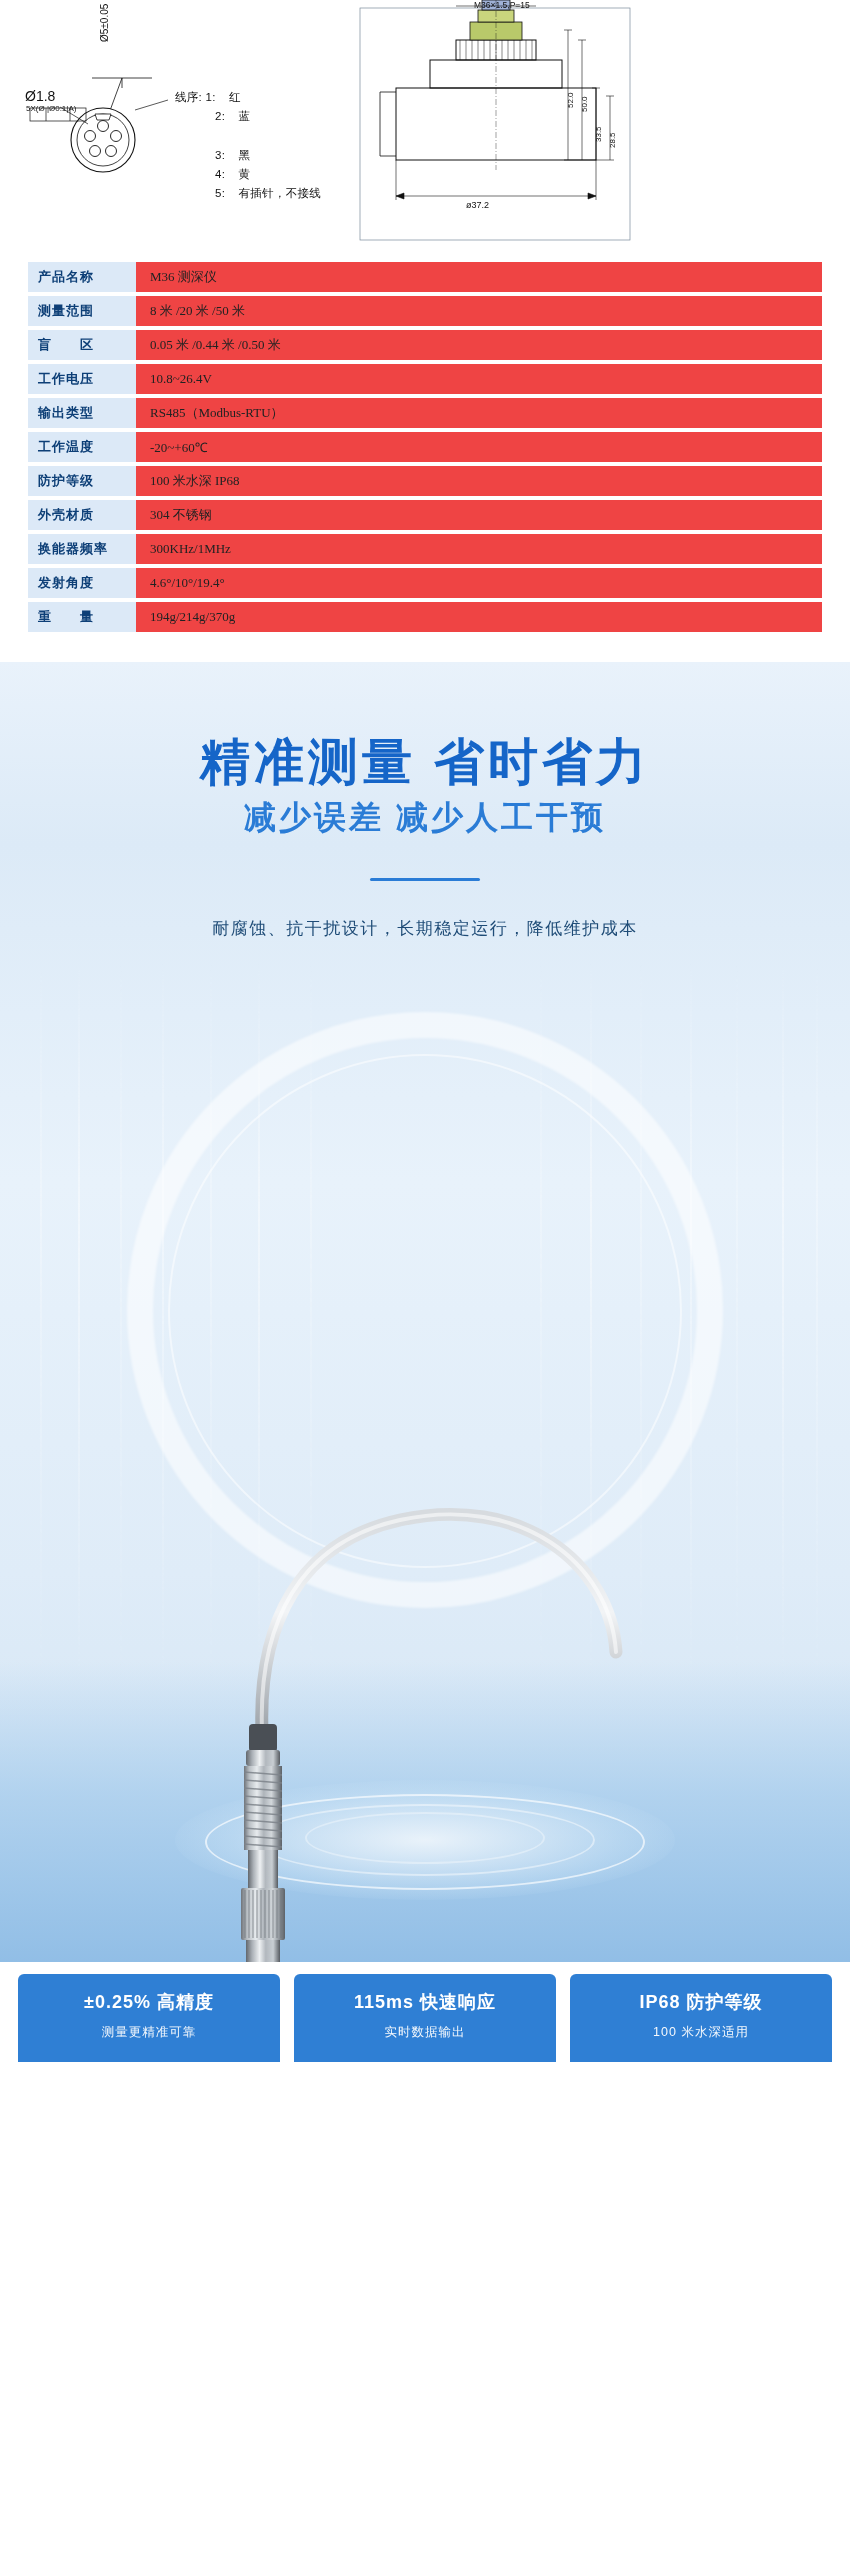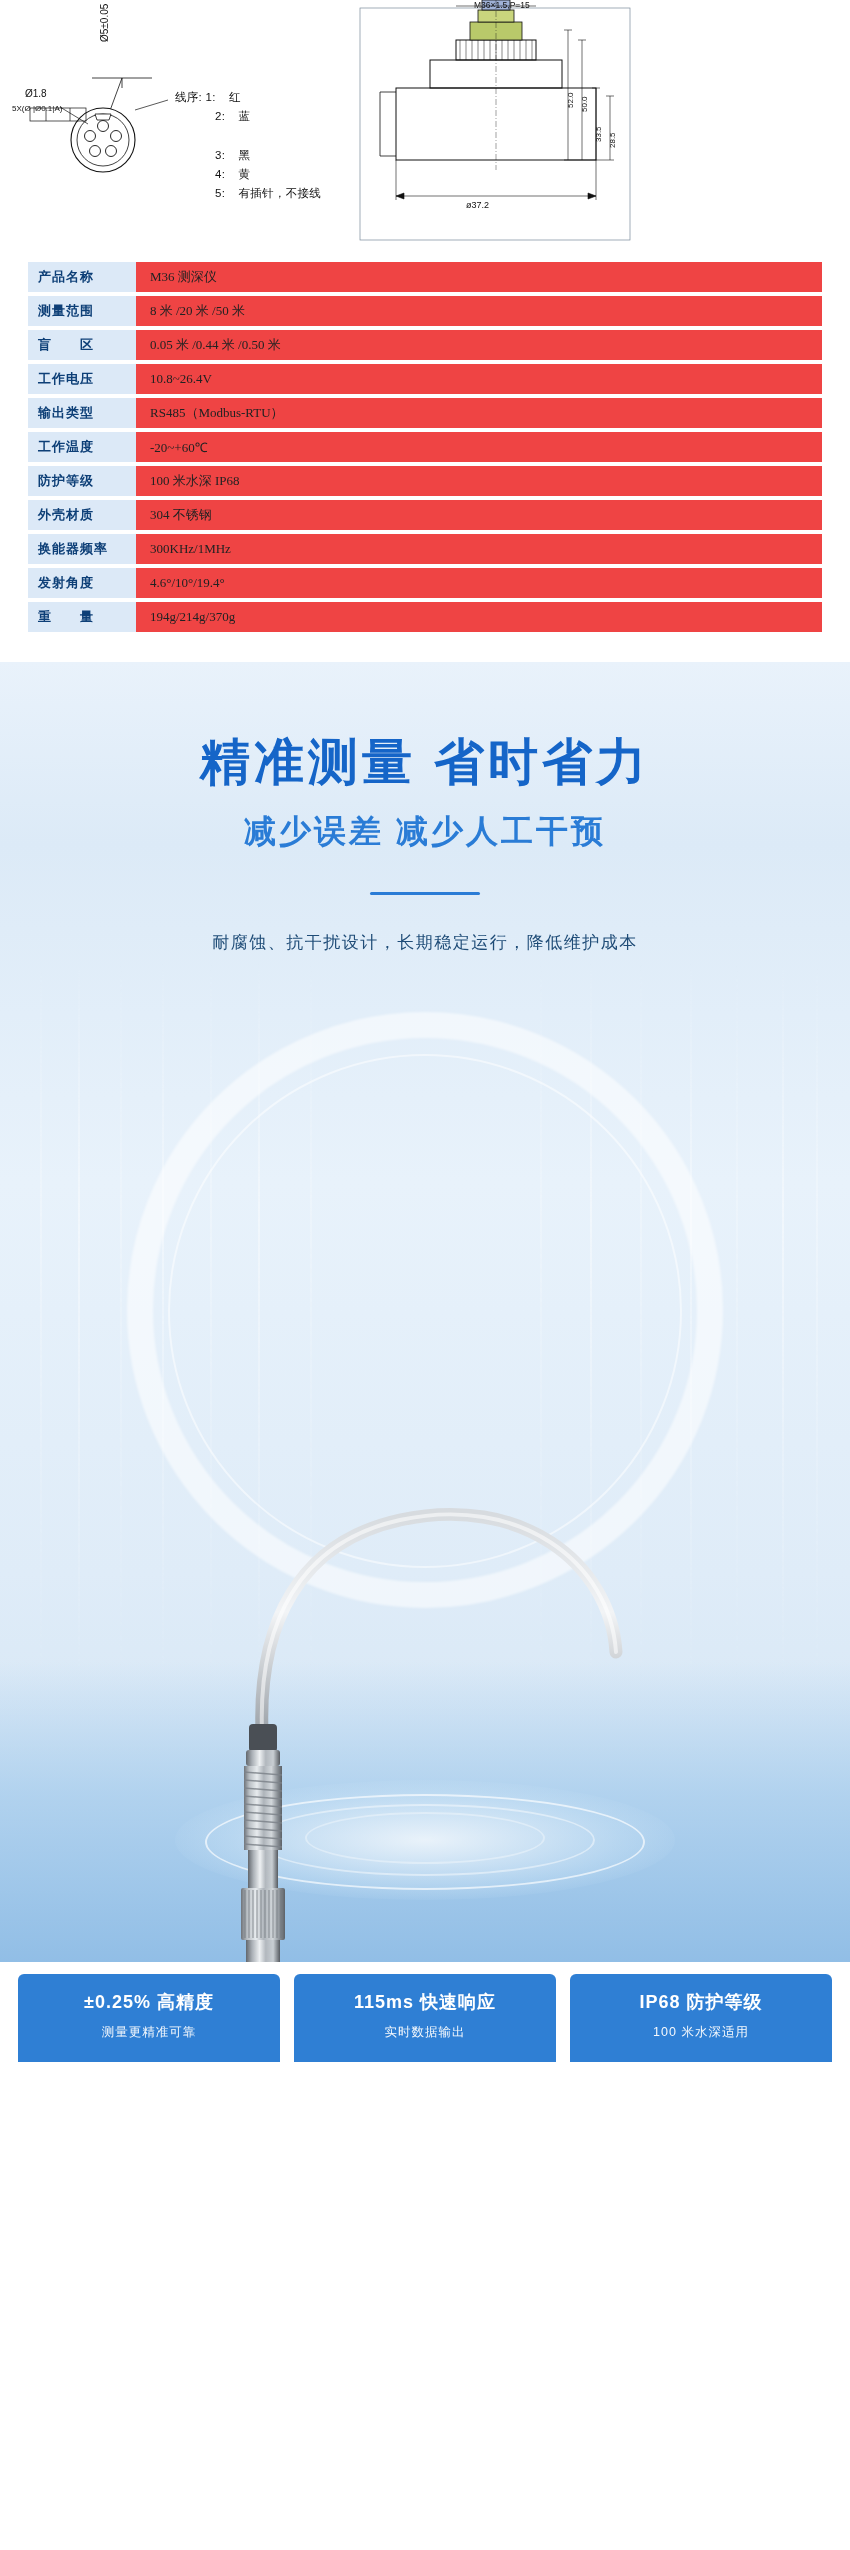--- a/index.html
+++ b/index.html
@@ -93,21 +93,21 @@
     z-index: 5;
   }
   .banner-title {
     font-size: 50px;
     font-weight: bold;
     color: #1565c8;
     letter-spacing: 4px;
     line-height: 1.15;
   }
   .banner-sub {
-    margin-top: 18px;
+    margin-top: 4px;
     font-size: 32px;
     font-weight: bold;
     color: #2a7cd6;
     letter-spacing: 3px;
   }
   .divider {
     margin: 38px auto 0 auto;
     width: 110px; height: 3px;
     background: #2a7cd6;
     border-radius: 2px;
@@ -228,23 +228,23 @@
         <circle cx="90" cy="136" r="5.5" fill="#ffffff" stroke="#111" stroke-width="0.9"></circle>
 
         <line x1="60" y1="107" x2="88" y2="124" stroke="#111" stroke-width="0.7"></line>
 
         <rect x="30" y="108" width="56" height="13" fill="none" stroke="#111" stroke-width="0.7"></rect>
         <line x1="46" y1="108" x2="46" y2="121" stroke="#111" stroke-width="0.7"></line>
         <line x1="70" y1="108" x2="70" y2="121" stroke="#111" stroke-width="0.7"></line>
 
         <line x1="135" y1="110" x2="168" y2="100" stroke="#111" stroke-width="0.7"></line>
       </svg>
-      <div style="position:absolute;left:25px;top:88px;font-size:10px;color:#111;">Ø1.8</div>
+      <div style="position:absolute;left:25px;top:88px;font-size:14px;color:#111;">Ø1.8</div>
       <div style="position:absolute;left:99px;top:42px;font-size:10px;color:#111;transform:rotate(-90deg);transform-origin:left top;white-space:nowrap;">Ø5±0.05</div>
-      <div style="position:absolute;left:12px;top:104px;font-size:8px;color:#111;white-space:nowrap;">5X(Ø |Ø0.1|A)</div>
+      <div style="position:absolute;left:26px;top:104px;font-size:8px;color:#111;white-space:nowrap;">5X(Ø |Ø0.1|A)</div>
 
       <div class="conn-labels">
         <div class="row">
           <span>线序:</span>
           <span class="idx">1:</span>
           <span>红</span>
         </div>
         <div class="row" style="padding-left:40px;">
           <span class="idx">2:</span>
           <span>蓝</span>

